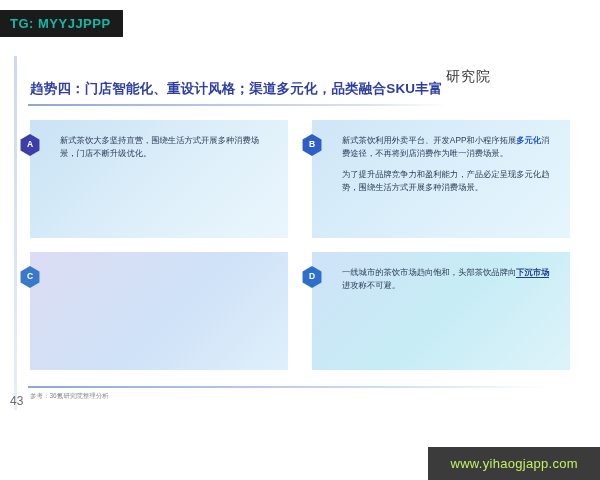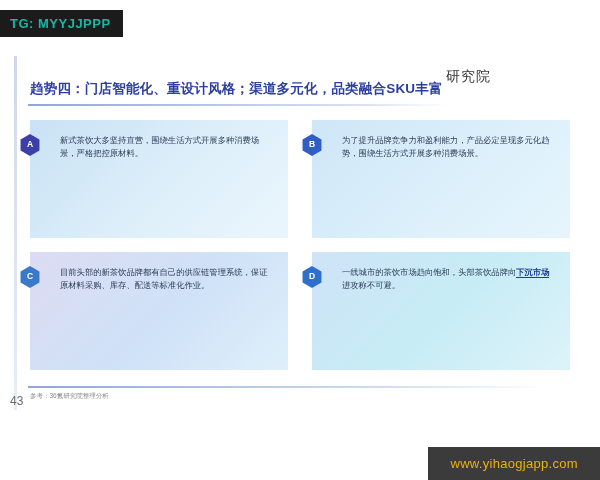--- a/index.html
+++ b/index.html
@@ -102,21 +102,21 @@
     position:absolute; left:30px; top:350px;
     font-size:6.5px; color:#8a8a8a;
   }
   .page-num {
     position:absolute; left:10px; top:352px;
     font-size:12px; color:#6b6b6b;
   }
   
   .wm {
     position:absolute; right:0; bottom:0;
-    background:#3b3b3b; color:#eab308;
+    background:#3b3b3b; color:#bef264;
     font-size:13px;
     padding:9px 22px;
     letter-spacing:0.3px;
   }
 </style>
 </head>
 <body>
 
 <div class="tg-tag">TG: MYYJJPPP</div>
 
@@ -128,31 +128,31 @@
   <div class="heading-underline"></div>
 
   <div class="logo">
     <span class="logo-sub">研究院</span>
   </div>
 
   <div class="cards">
 
     <div class="card c1">
       <div class="badge b1">A</div>
-      <p>新式茶饮大多坚持直营，围绕生活方式开展多种消费场景，严格把控原材料。</p>
+      <p>新式茶饮大多坚持直营，围绕生活方式开展多种消费场景，门店不断升级优化。</p>
     </div>
 
     <div class="card c2">
       <div class="badge b2">B</div>
+      <p>新式茶饮利用外卖平台、开发APP和小程序拓展<span class="hl-blue">多元化</span>消费途径，不再将到店消费作为唯一消费场景。</p>
       <p>为了提升品牌竞争力和盈利能力，产品必定呈现多元化趋势，围绕生活方式开展多种消费场景。</p>
     </div>
 
     <div class="card c3">
       <div class="badge b3">C</div>
-      <p>目前头部的新茶饮品牌都有自己的供应链管理系统，保证原材料采购、库存、配送等标准化作业。</p>
     </div>
 
     <div class="card c4">
       <div class="badge b4">D</div>
       <p>一线城市的茶饮市场趋向饱和，头部茶饮品牌向<span class="hl-ul">下沉市场</span>进攻称不可避。</p>
     </div>
 
   </div>
 
   <div class="bottom-rule"></div>

